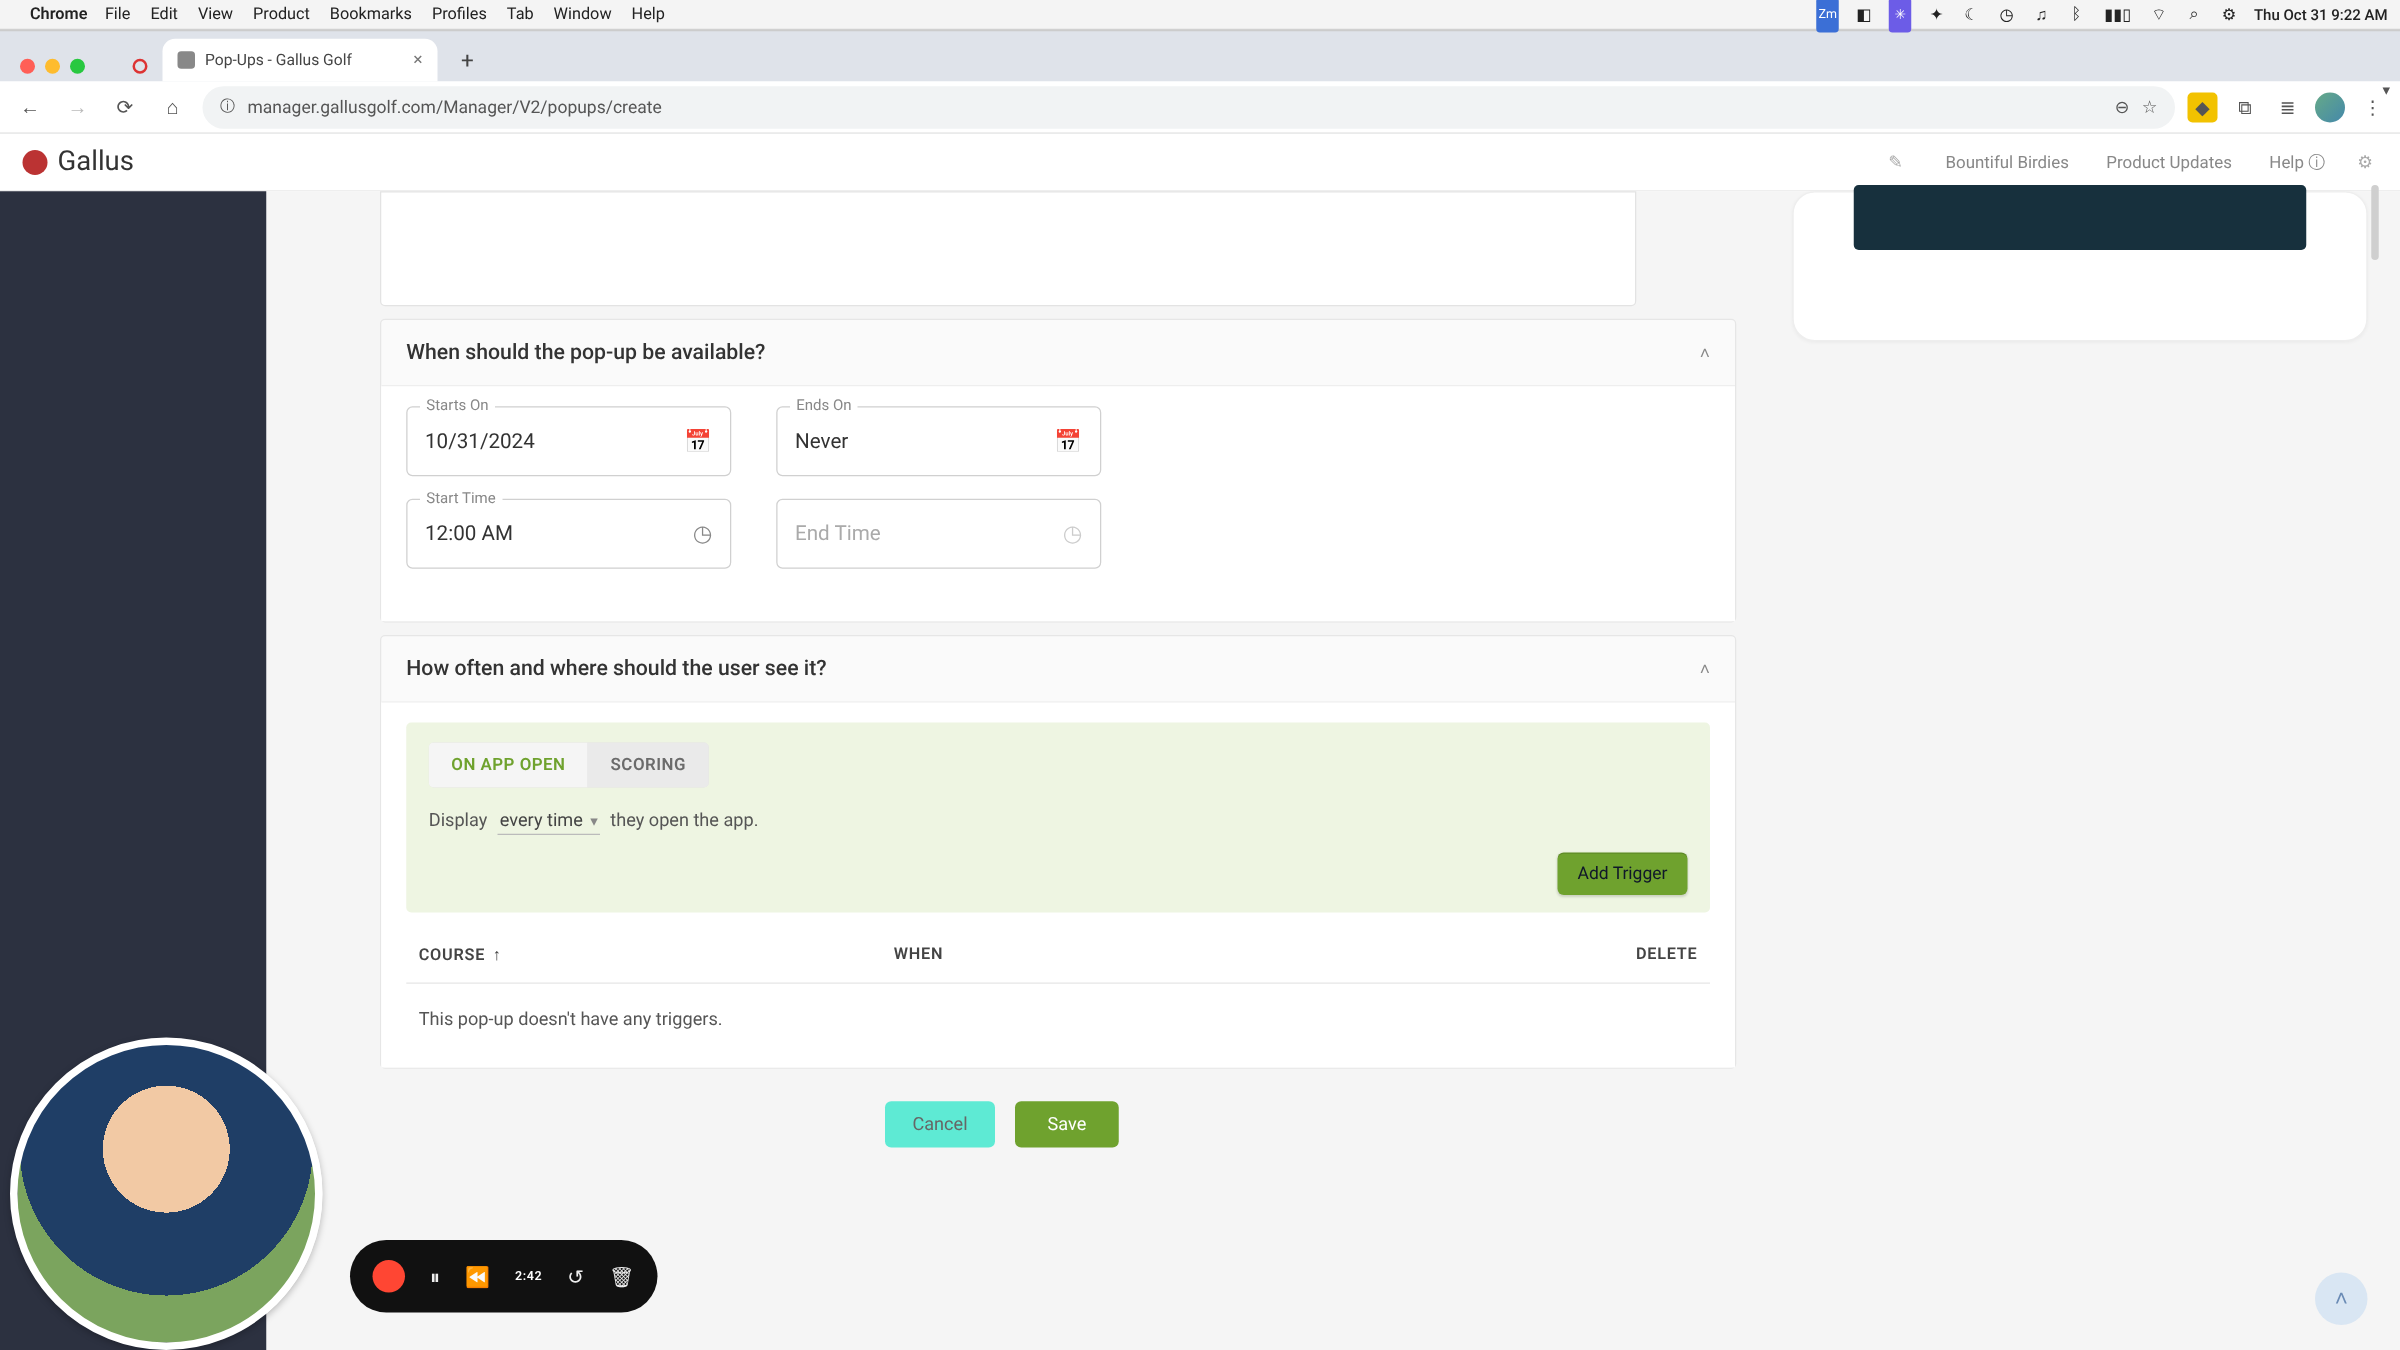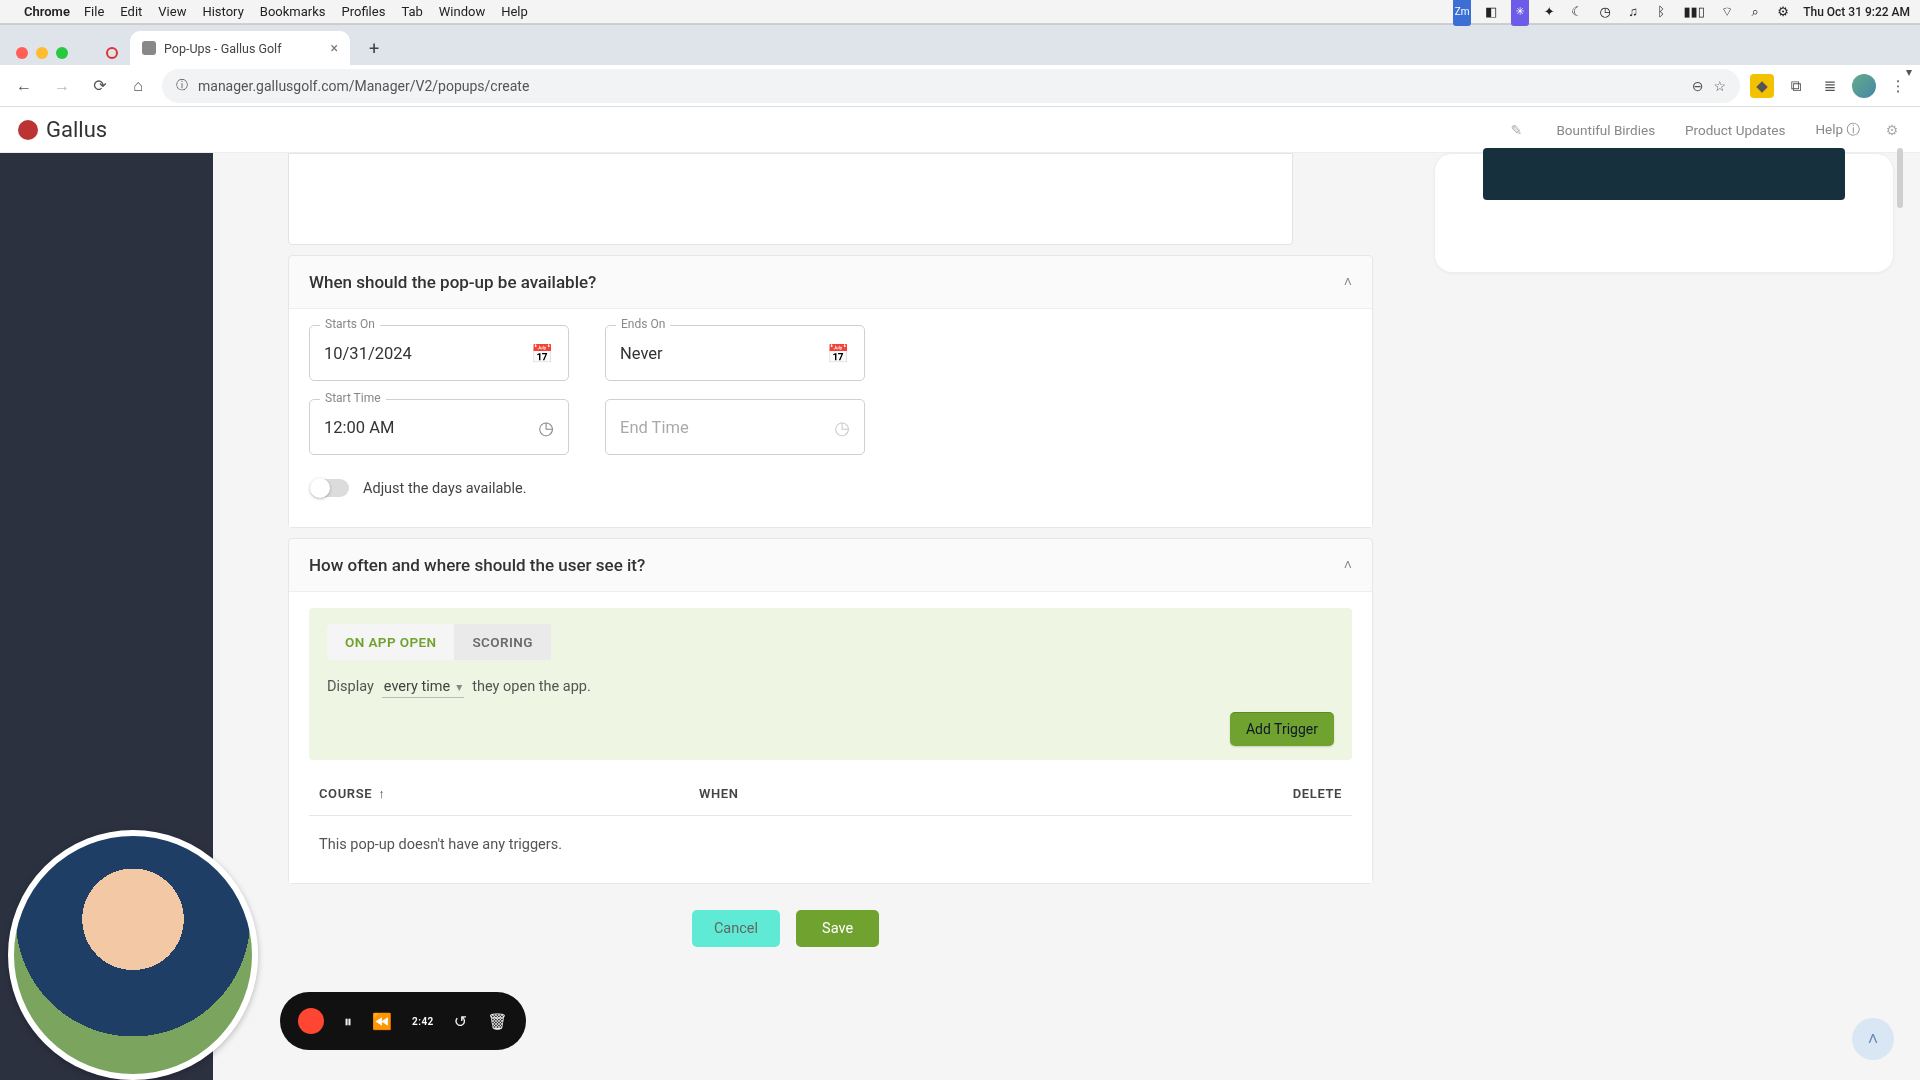--- a/index.html
+++ b/index.html
@@ -39,21 +39,21 @@
 .page { flex: 1; background: #fff; position: relative; display: flex; flex-direction: column; }
 .app-header { height: 46px; border-bottom: 1px solid #eee; display: flex; align-items: center; padding: 0 18px; gap: 10px; }
 .brand { display: flex; align-items: center; gap: 8px; font-family: Georgia, serif; font-size: 22px; color: #333; }
 .brand .logo { width: 20px; height: 20px; border-radius: 50%; background: #b33; position: relative; }
 .app-header .sp { flex: 1; }
 .header-link { font-size: 13.5px; color: #888; margin-left: 20px; }
 .header-icn { width: 20px; height: 20px; display: inline-flex; align-items: center; justify-content: center; color: #aaa; font-size: 14px; margin-left: 12px; }
 
 .app-body { flex: 1; display: flex; background: #F5F5F5; }
 .sidebar { width: 213px; background: #2c3140; }
-.content { flex: 1; padding: 0 0 40px 0; position: relative; }
+.content { flex: 1; padding: 0 0 40px 16px; position: relative; }
 
 .content-inner { width: 1085px; margin-left: 30px; }
 .card { background: #fff; border: 1px solid #e6e6e6; border-radius: 4px; margin-bottom: 10px; }
 .card-empty-top { height: 92px; border-top: none; border-radius: 0 0 4px 4px; background:#fff; border:1px solid #e3e3e3; }
 
 .section { background: #fafafa; border: 1px solid #e6e6e6; border-radius: 4px; overflow: visible; margin-top: 10px; }
 .section-header { display: flex; align-items: center; justify-content: space-between; padding: 16px 20px; font-size: 17px; font-weight: 500; color: #333; cursor: pointer; }
 .chev { font-size: 14px; color: #888; }
 .section-body { padding: 16px 20px 24px 20px; background: #fff; border-top: 1px solid #eee; }
 
@@ -110,21 +110,21 @@
 </style>
 </head>
 <body>
 
 <div class="mac-menu-bar">
   <span class="apple"></span>
   <span class="app-name">Chrome</span>
   <span class="menu-item">File</span>
   <span class="menu-item">Edit</span>
   <span class="menu-item">View</span>
-  <span class="menu-item">History</span>
+  <span class="menu-item">Product</span>
   <span class="menu-item">Bookmarks</span>
   <span class="menu-item">Profiles</span>
   <span class="menu-item">Tab</span>
   <span class="menu-item">Window</span>
   <span class="menu-item">Help</span>
   <span class="spacer"></span>
   <div class="mac-status">
     <span class="icon" style="background:#3b6fd6;color:#fff;border-radius:3px;font-size:10px;width:18px;">Zm</span>
     <span class="icon">◧</span>
     <span class="icon" style="background:#6c5ce7;color:#fff;border-radius:3px;width:18px;font-size:11px;">✳</span>
@@ -222,26 +222,20 @@
                 <div class="floating-field">
                   <span class="label">Start Time</span>
                   <span class="value">12:00 AM</span>
                   <span class="trail-icn">◷</span>
                 </div>
                 <div class="floating-field">
                   <span class="value placeholder">End Time</span>
                   <span class="trail-icn" style="color:#ccc;">◷</span>
                 </div>
               </div>
-              <div class="toggle-row">
-                <span class="toggle">
-                    <span class="knob"></span>
-                  </span>
-                <span class="toggle-label">Adjust the days available.</span>
-              </div>
             </div>
           </div>
 
           <div class="section" style="margin-left:45px; width:1085px;">
             <div class="section-header">
               <span>How often and where should the user see it?</span>
               <span class="chev">˄</span>
             </div>
             <div class="section-body" style="padding-bottom:10px;">
               <div class="trigger-box">

